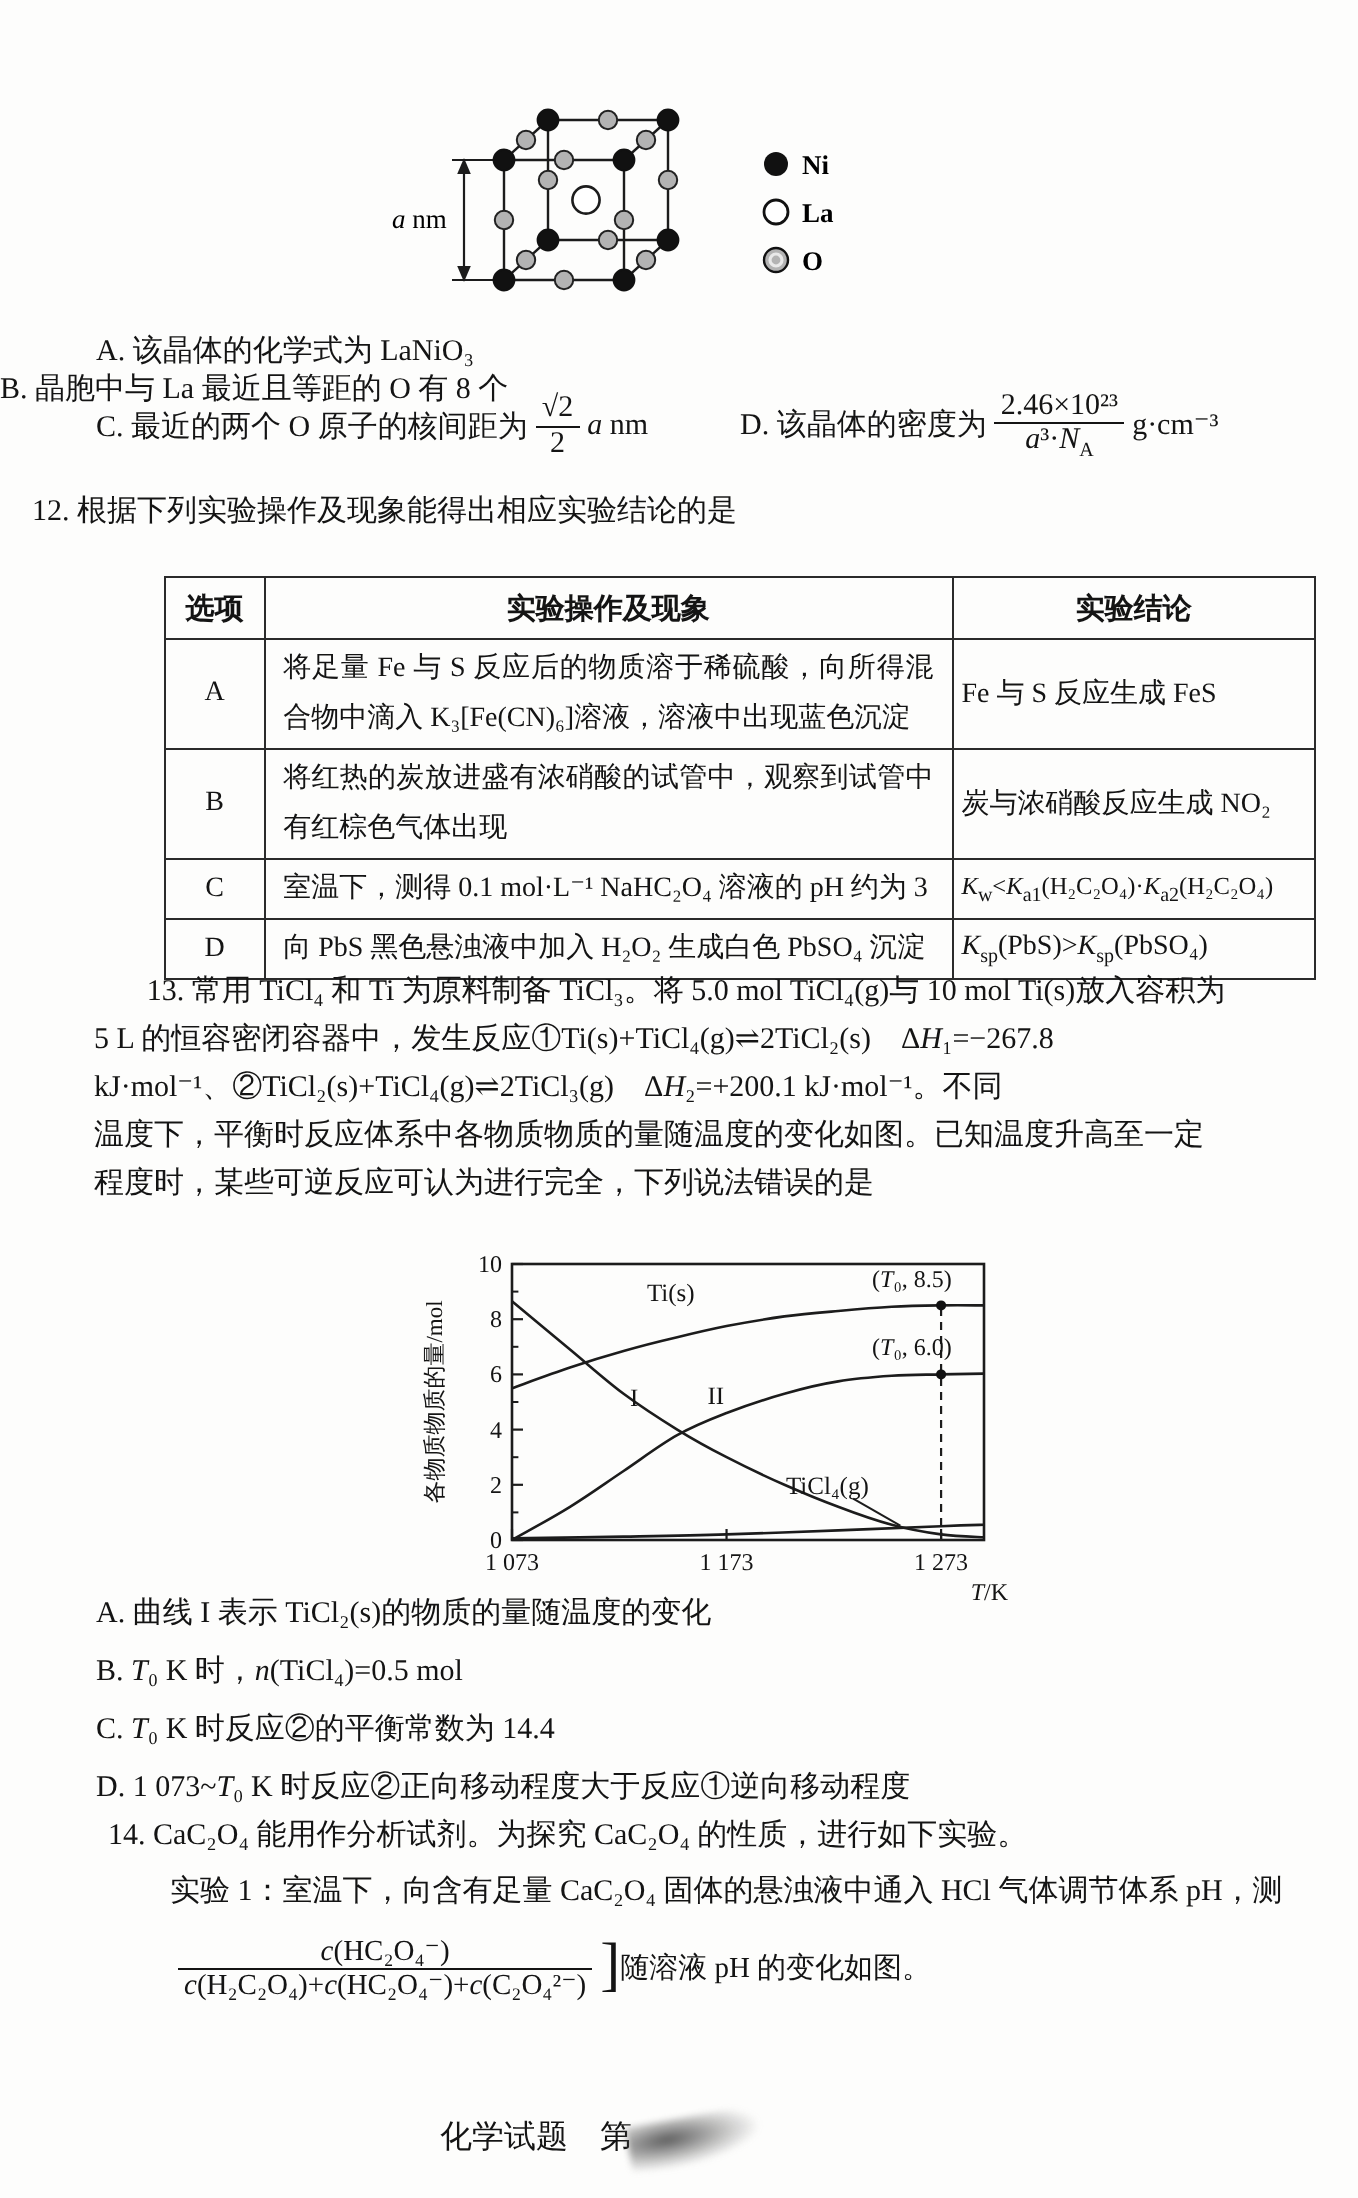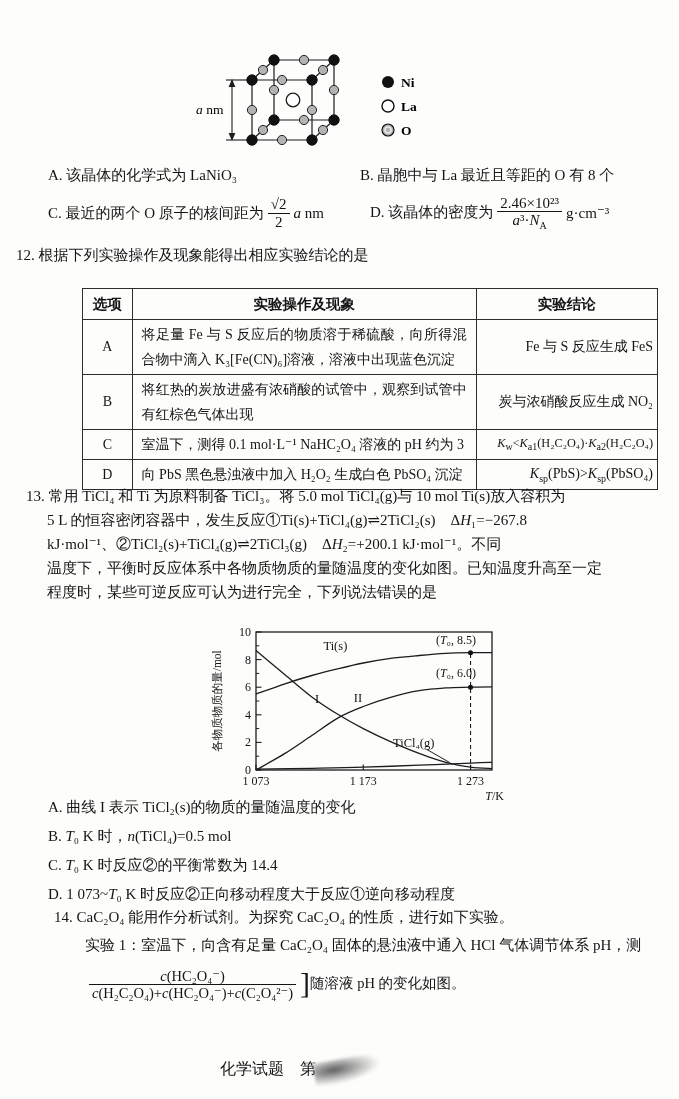--- a/index.html
+++ b/index.html
@@ -1,42 +1,42 @@
 <!DOCTYPE html>
 <html><head>
 <meta charset="utf-8">
 <style>
   html,body{margin:0;padding:0;background:#e8e8e8;}
   .page{position:relative;width:679px;height:1099px;margin:0 auto;background:#fdfdfc;
         font-family:"Liberation Serif","DejaVu Serif",serif;color:#141414;font-size:15px;overflow:hidden;}
   .abs{position:absolute;}
   .line{white-space:nowrap;}
   
-  #q11-row1{top:166px;left:0;width:660px;display:flex;}
+  #q11-row1{top:166px;left:0;width:660px;display:flex;flex-direction:column;}
   #q11-row1 .optA{margin-left:48px;width:312px;}
   #q11-row2{top:188px;left:0;width:660px;height:50px;display:flex;align-items:center;}
   #q11-row2 .optC{margin-left:48px;width:322px;display:inline-flex;align-items:center;}
   #q11-row2 .optD{display:inline-flex;align-items:center;}
   .frac{display:inline-flex;flex-direction:column;text-align:center;vertical-align:middle;margin:0 4px;line-height:1.12;}
   .frac .num{border-bottom:1.2px solid #141414;padding:0 3px;}
   .frac .den{padding:0 3px;}
   
   #q12-stem{top:246px;left:16px;}
   #q12-table{top:288px;left:82px;}
   table{border-collapse:collapse;width:576px;font-size:14px;}
   td,th{border:1.2px solid #2b2b2b;vertical-align:middle;}
   th{font-weight:bold;font-size:14.5px;height:28px;font-family:Liberation Mono, monospace;}
   td.copt{width:50px;text-align:center;}
   td.cop{width:352px;padding:2px 9px;text-align:justify;line-height:25px;}
-  td.ccl{width:174px;text-align:right;padding:2px 4px;}
+  td.ccl{width:174px;text-align:left;padding:2px 4px;}
   tr.r2{height:52px;}  tr.r1{height:28px;}
   #q12-table tr:nth-child(4) td.ccl{font-size:12.3px;}
   
   #q13-stem{top:484px;left:0;width:660px;line-height:24px;}
-  #q13-stem .l1{margin-left:26px;} #q13-stem .ln{margin-left:47px;}
+  #q13-stem .l1{margin-left:26px;text-align:center;} #q13-stem .ln{margin-left:47px;}
   #chart{top:618px;left:210px;width:310px;height:185px;}
   #chart-svg text{font-family:"Liberation Serif","DejaVu Serif",serif;}
   #q13-opts{top:793px;left:48px;line-height:29px;}
   
   #q14{top:908px;left:0;width:665px;padding-left:39px;}
   #q14 .l1{margin-left:15px;margin-bottom:9px;}
   #q14 .ln{margin-left:46px;margin-bottom:9px;}
   #q14-fracline{margin-left:46px;margin-top:13px;display:flex;align-items:center;font-size:14.5px;}
   .bigb{font-size:30px;font-weight:400;vertical-align:middle;line-height:1;position:relative;top:-2px;}
   

